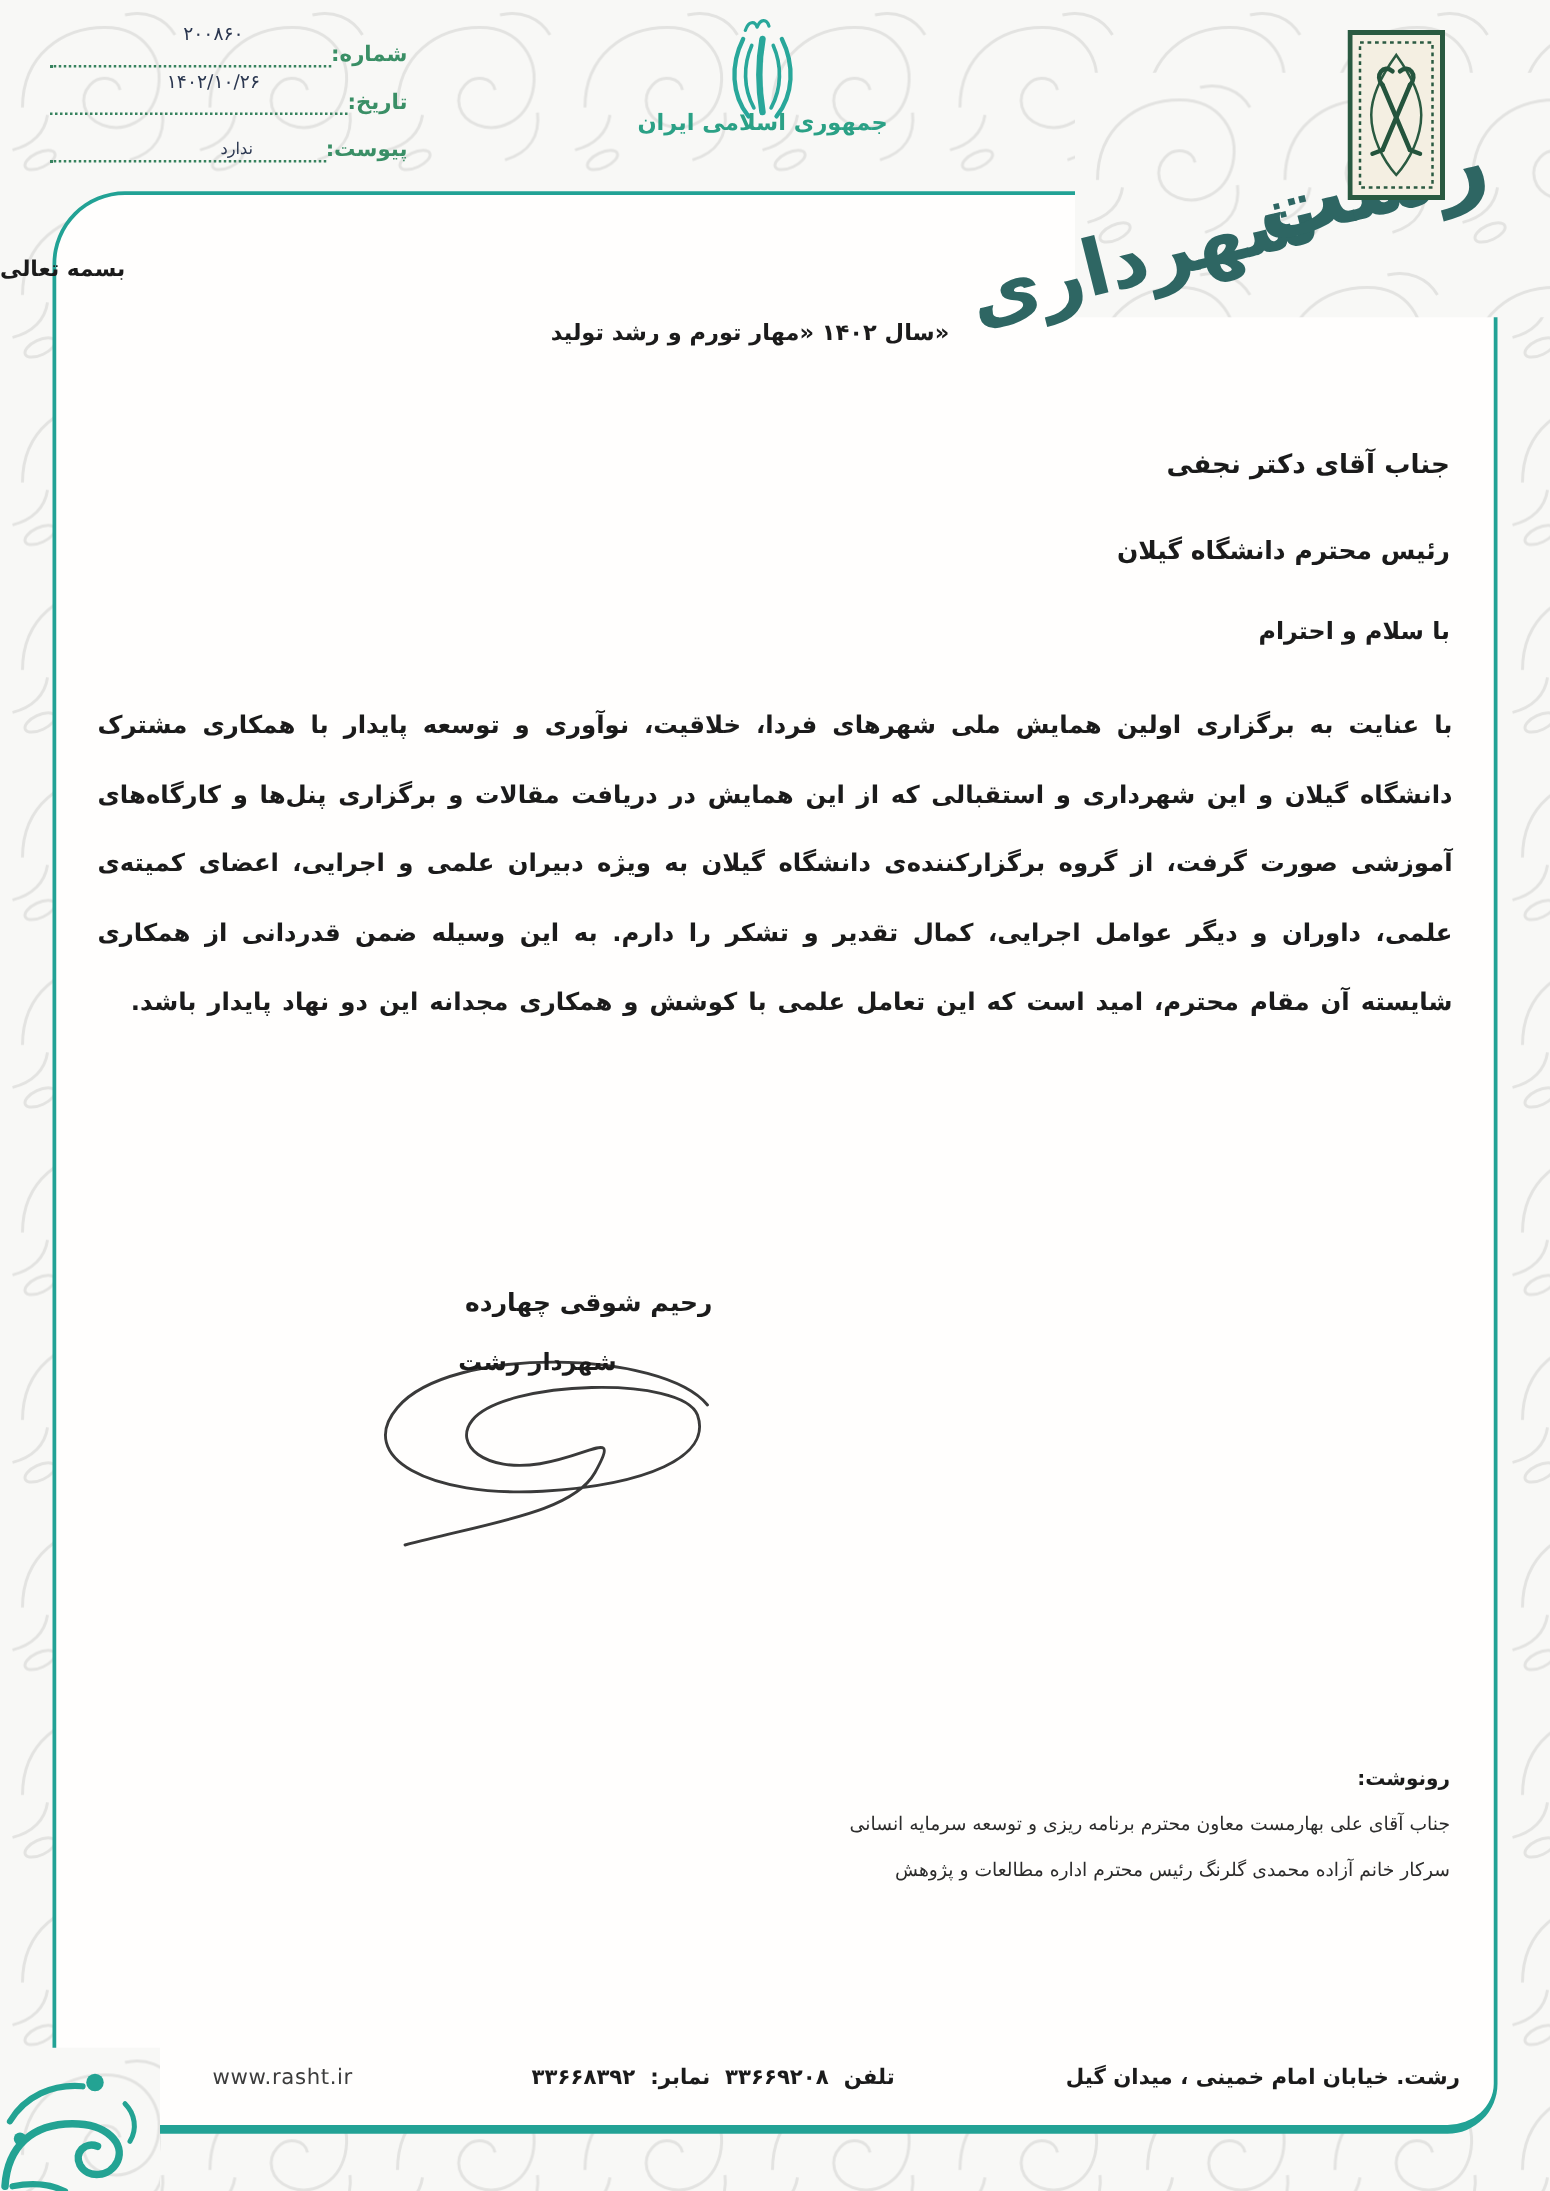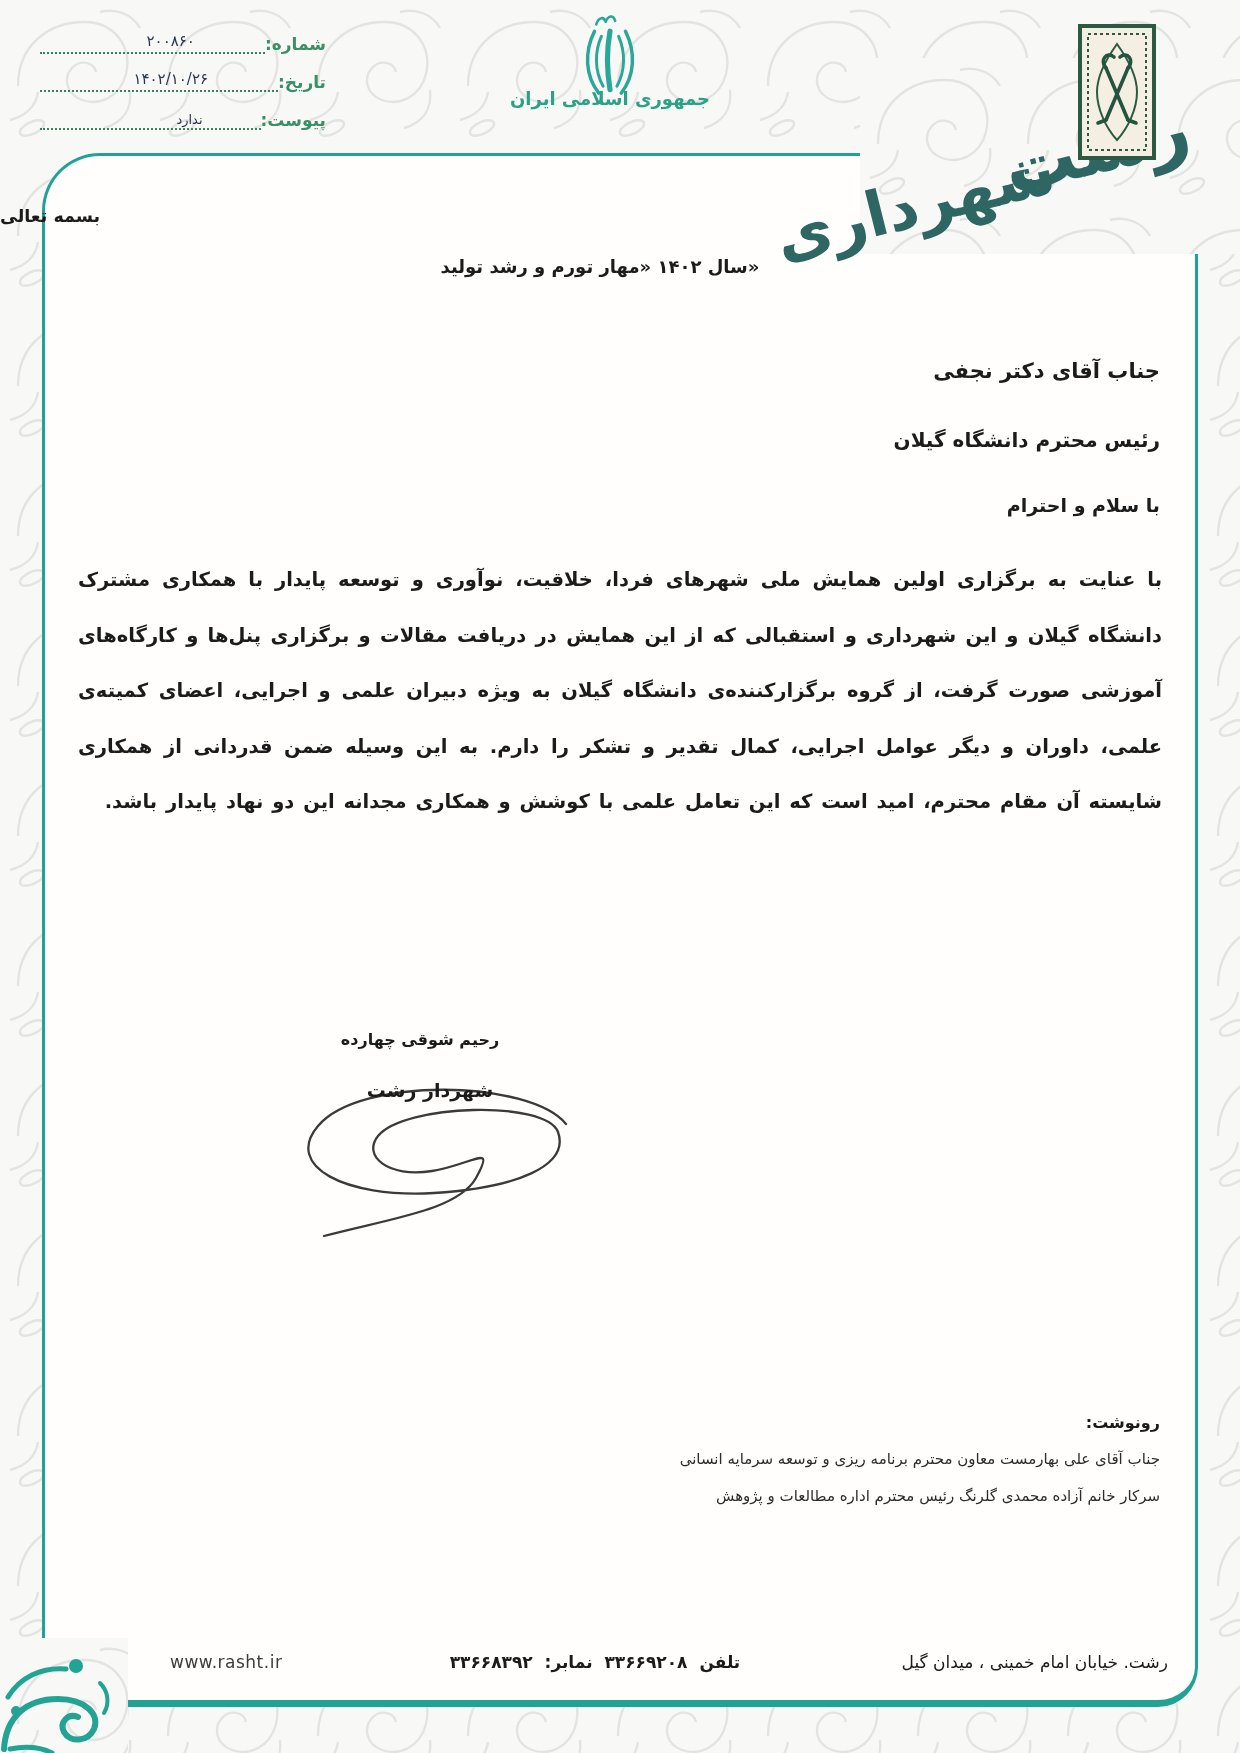--- a/index.html
+++ b/index.html
@@ -17,21 +17,21 @@
     background:#fffefd;border:3px solid #22a295;border-bottom-width:7px;
     border-radius:58px 58px 40px 40px;
   }
   .pattern-patch{pointer-events:none;}
 
   
   .meta{left:40px;top:16px;width:286px;direction:rtl;}
   .meta-row{display:flex;align-items:flex-end;height:38px;position:relative;}
   .meta-label{color:#3a8f66;font-weight:bold;font-size:17px;white-space:nowrap;padding-bottom:0px;}
   .meta-dots{flex:1;border-bottom:2px dotted #37825e;height:100%;position:relative;}
-  .meta-value{position:absolute;bottom:2px;right:70px;font-size:15px;color:#2b3750;white-space:nowrap;}
+  .meta-value{position:absolute;bottom:16px;right:70px;font-size:15px;color:#2b3750;white-space:nowrap;}
   .meta-value.small{font-size:13px;right:58px;bottom:1px;}
 
   
   .emblem-caption{left:470px;top:88px;width:280px;text-align:center;color:#2ba186;font-weight:bold;font-size:18px;}
 
   
   .callig{color:#2e6663;font-weight:bold;white-space:nowrap;transform:rotate(-14deg);}
   .callig-lower{left:772px;top:168px;font-size:62px;}
   .callig-upper{left:1002px;top:106px;font-size:72px;}
 
@@ -42,35 +42,35 @@
   .addr-name{top:359px;font-size:21px;}
   .addr-title{top:428px;font-size:20px;}
   .salutation{top:494px;font-size:19px;}
   .body-par{
     left:78px;top:552px;width:1084px;direction:rtl;
     font-size:19.5px;font-weight:bold;line-height:55.5px;
     text-align:justify;text-align-last:right;word-spacing:2px;
   }
 
   
-  .signer-name{left:270px;top:1030px;width:300px;text-align:center;font-size:16px;font-weight:bold;z-index:6;}
+  .signer-name{left:270px;top:1030px;width:300px;text-align:right;font-size:20px;font-weight:bold;z-index:6;}
   .signer-title{left:300px;top:1079px;width:260px;text-align:center;font-size:19px;font-weight:bold;z-index:6;}
   .sig-svg{left:282px;top:1066px;z-index:5;}
 
   
   .cc{right:80px;top:1413px;width:680px;direction:rtl;text-align:right;}
   .cc-label{font-weight:bold;font-size:16px;margin-bottom:9px;}
   .cc-item{font-size:15px;line-height:36.5px;color:#2c2c2c;}
 
   
   .footer-row{
     left:170px;right:72px;top:1640px;height:44px;
     display:flex;direction:rtl;justify-content:space-between;align-items:center;
   }
-  .footer-address{font-weight:normal;font-size:17px;}
+  .footer-address{font-weight:bold;font-size:17px;}
   .footer-phones{font-weight:bold;font-size:17px;direction:rtl;}
   .footer-phones span{margin-left:6px;}
   .footer-site{direction:ltr;font-size:17px;color:#3c3c3c;letter-spacing:.5px;}
 
   .z2{z-index:2;} .z3{z-index:3;} .z4{z-index:4;}
 </style>
 </head>
 <body>
 
 <div class="page">

